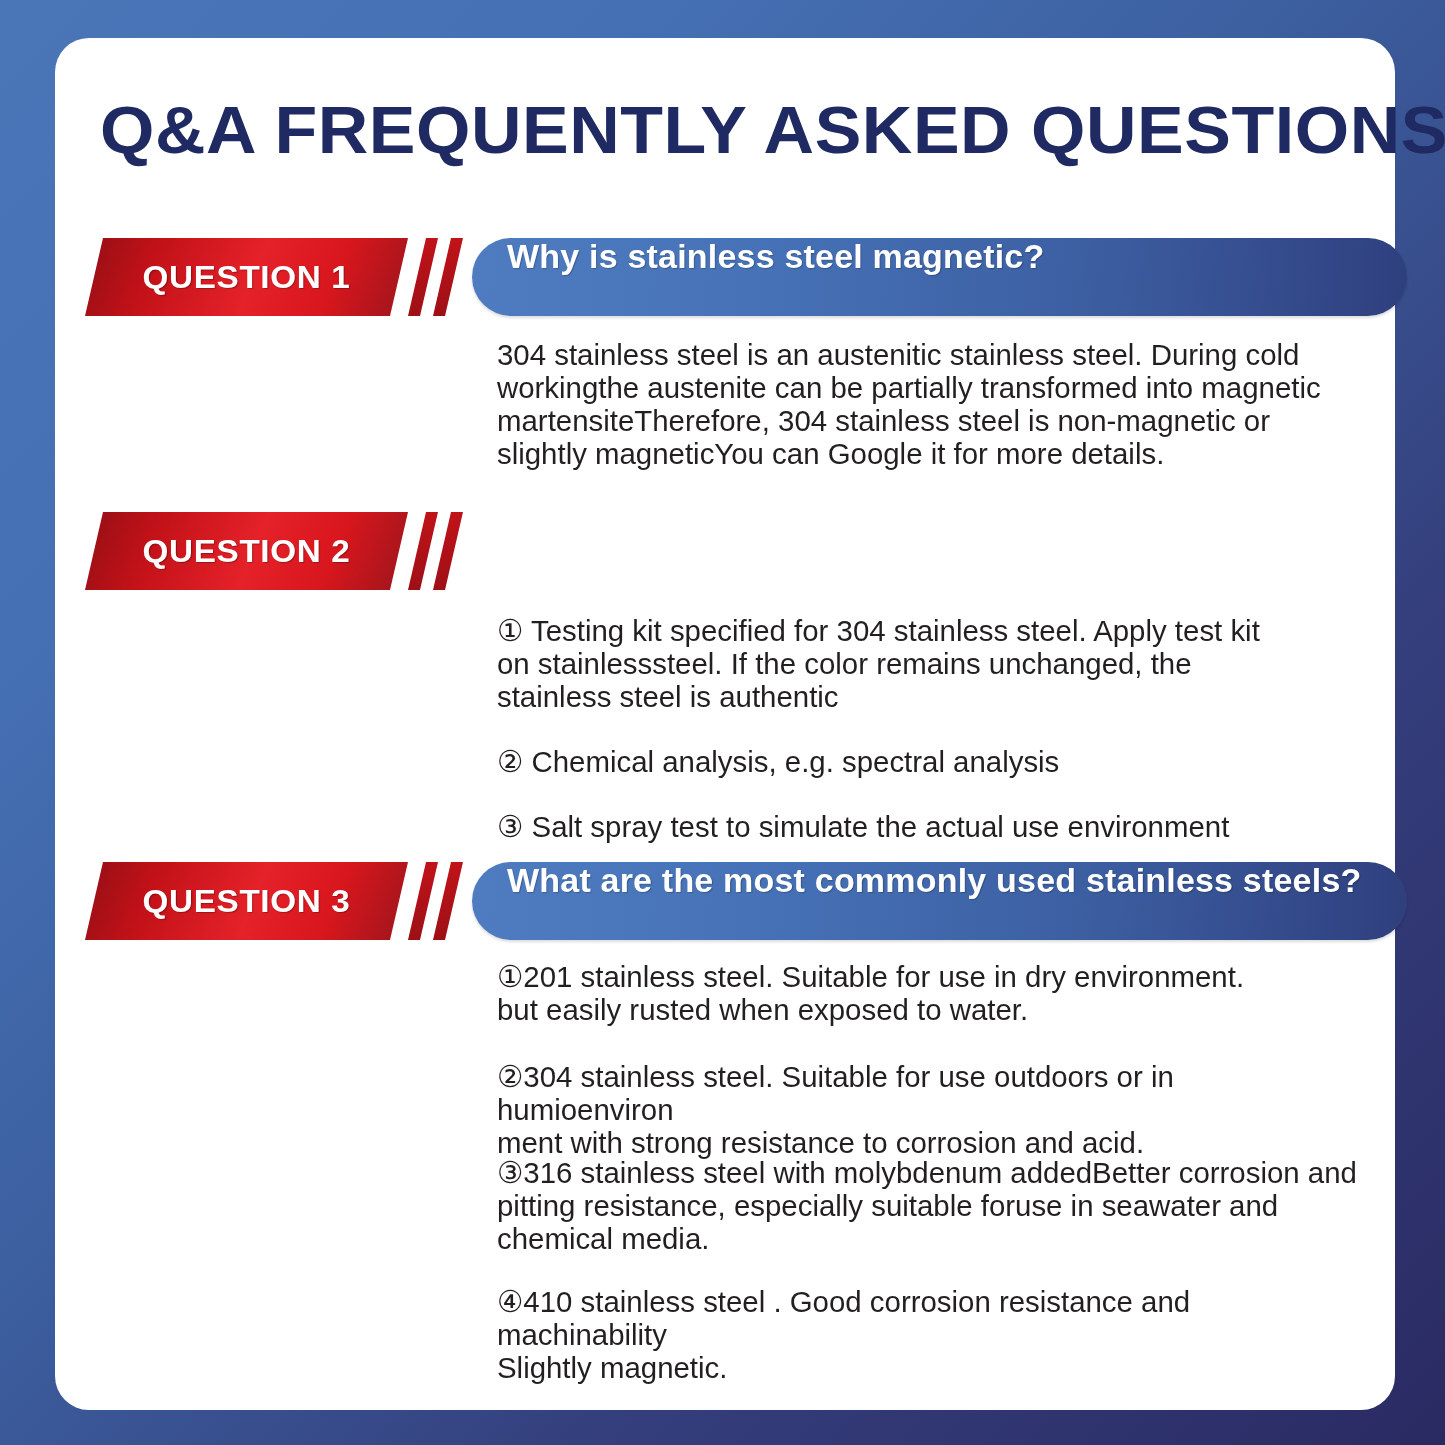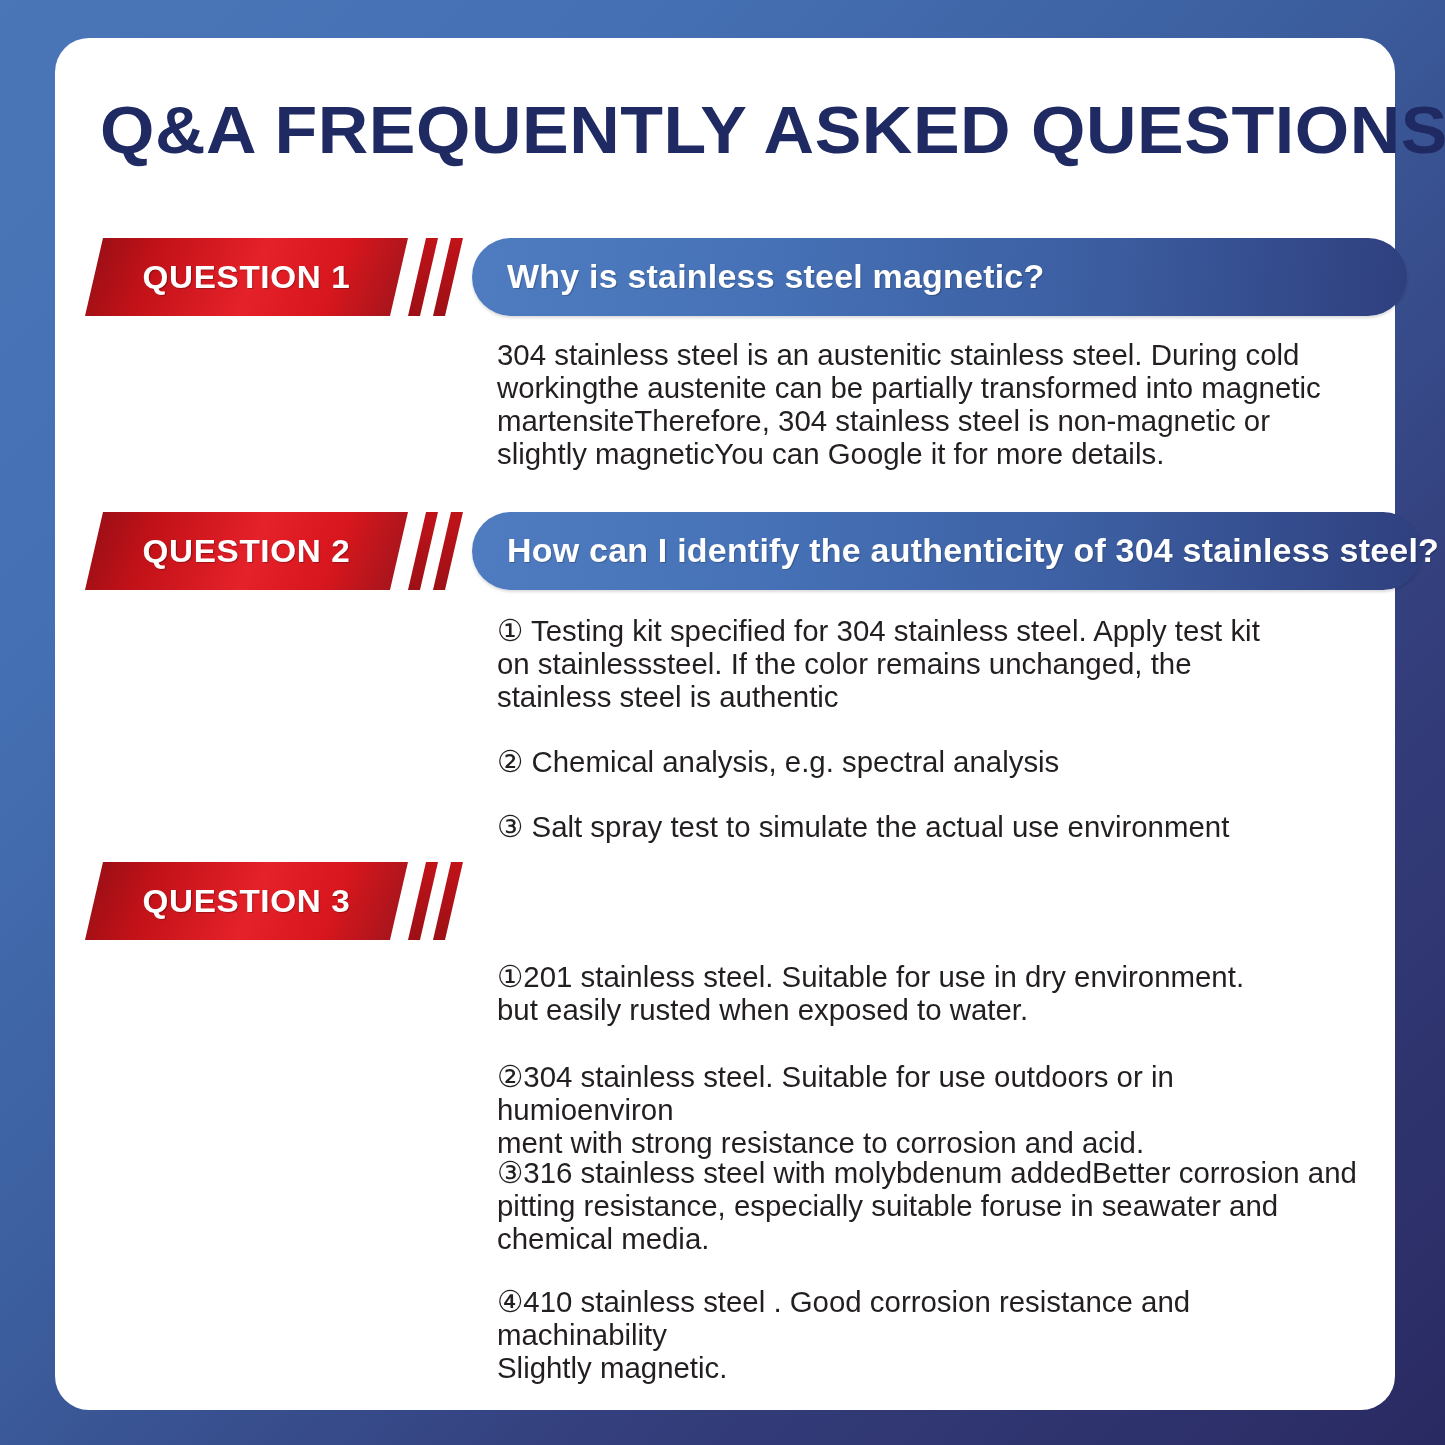--- a/index.html
+++ b/index.html
@@ -88,21 +88,21 @@
   .slash-a { left: 385px; }
   .slash-b { left: 410px; }
   .bluepill {
     position: absolute;
     top: 0;
     left: 440px;
     height: 78px;
     border-radius: 39px;
     background: linear-gradient(95deg, #4f7cc0 0%, #4671b6 32%, #3c5fa2 65%, #2f3f7e 100%);
     display: flex;
-    align-items: center;
+    align-items: flex-start;
     box-shadow: 0 2px 3px rgba(0,0,0,0.14);
   }
   .bluepill-text {
     color: #ffffff;
     font-size: 33px;
     font-weight: bold;
     padding-left: 34px;
     padding-right: 28px;
     white-space: nowrap;
     letter-spacing: 0.2px;
@@ -141,33 +141,33 @@
       <span class="bluepill-text">Why is stainless steel magnetic?</span>
     </div>
   </div>
   <div class="answer" style="top:338px;width:848px;">304 stainless steel is an austenitic stainless steel. During cold workingthe austenite can be partially transformed into magnetic martensiteTherefore, 304 stainless steel is non-magnetic or slightly magneticYou can Google it for more details.</div>
 
   <div class="qrow" style="top:512px;padding-left:44px;">
     <div class="redbar"></div>
     <div class="redbar-label">QUESTION 2</div>
     <div class="slash slash-a"></div>
     <div class="slash slash-b"></div>
-    <div class="bluepill" style="width:950px;">
-      <span class="bluepill-text">How can I identify the authenticity of 304 stainless steel?</span>
-    </div>
   </div>
   <div class="answer" style="top:614px;width:790px;">① Testing kit specified for 304 stainless steel. Apply test kit on stainlesssteel. If the color remains unchanged, the stainless steel is authentic</div>
   <div class="answer" style="top:745px;">② Chemical analysis, e.g. spectral analysis</div>
   <div class="answer" style="top:810px;">③ Salt spray test to simulate the actual use environment</div>
 
   <div class="qrow" style="top:862px;border-radius:29px;">
     <div class="redbar"></div>
     <div class="redbar-label">QUESTION 3</div>
     <div class="slash slash-a"></div>
     <div class="slash slash-b"></div>
+    <div class="bluepill" style="width:935px;">
+      <span class="bluepill-text">What are the most commonly used stainless steels?</span>
+    </div>
   </div>
   <div class="answer" style="top:960px;">①201 stainless steel. Suitable for use in dry environment.
 but easily rusted when exposed to water.</div>
   <div class="answer" style="top:1060px;width:860px;">②304 stainless steel. Suitable for use outdoors or in humioenviron
 ment  with strong resistance to corrosion and acid.</div>
   <div class="answer" style="top:1156px;width:890px;">③316 stainless steel with molybdenum addedBetter corrosion and pitting resistance, especially suitable foruse in seawater and chemical media.</div>
   <div class="answer" style="top:1285px;width:870px;">④410 stainless steel . Good corrosion resistance and machinability
 Slightly magnetic.</div>
 </div>
 

